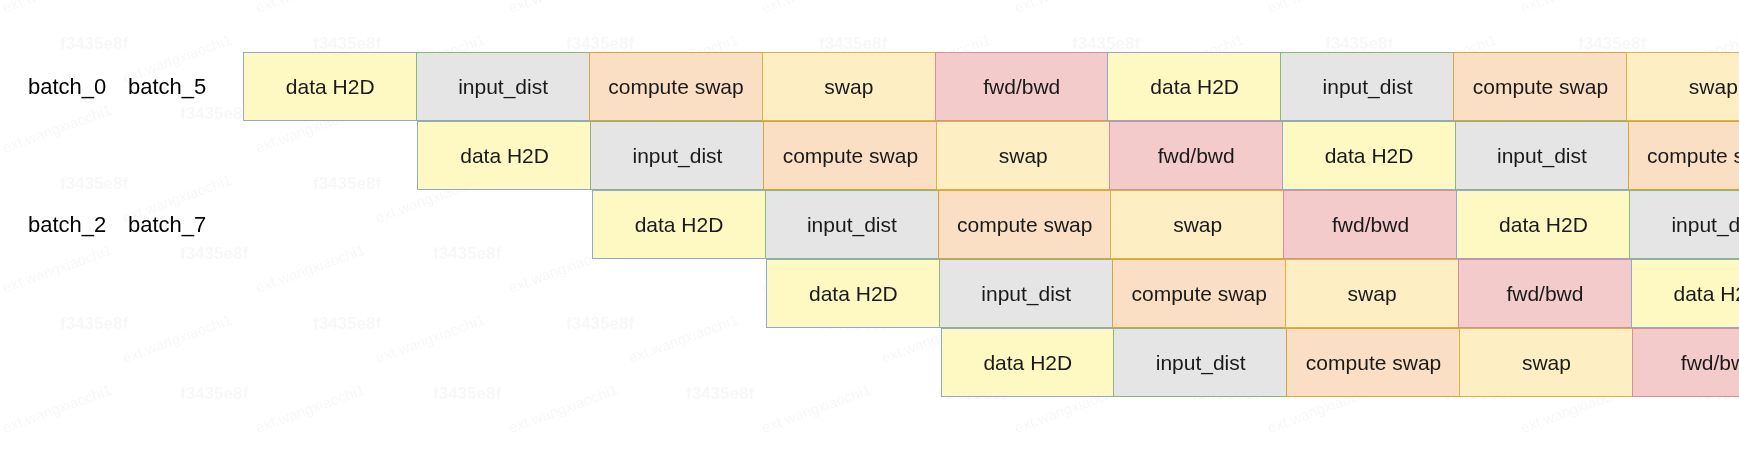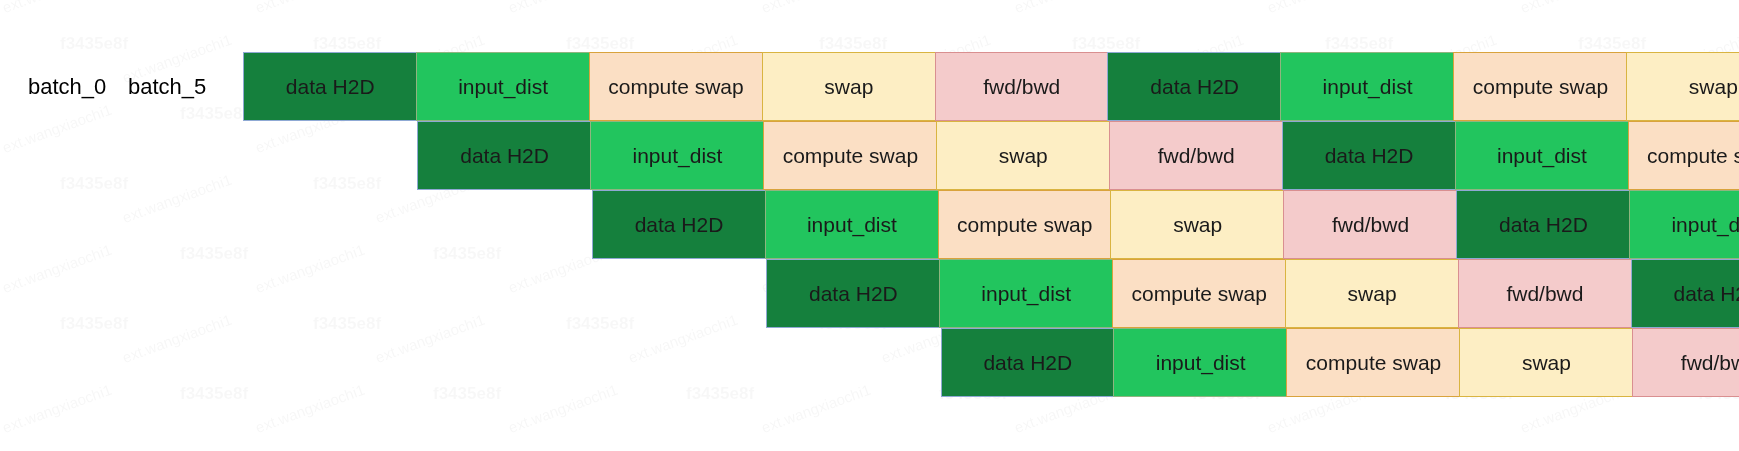--- a/index.html
+++ b/index.html
@@ -83,22 +83,22 @@
     border: 1.5px solid #888;
     display: flex;
     align-items: center;
     justify-content: center;
     font-size: 21px;
     color: #1a1a1a;
     white-space: nowrap;
     margin-right: -1.5px;
   }
 
-  .cell.c-blue   { background: #15803d; border-color: #8fa9d4; }
-  .cell.c-green  { background: #22c55e; border-color: #8fb57f; }
+  .cell.c-blue   { background: #fef9c3; border-color: #8fa9d4; }
+  .cell.c-green  { background: #e5e5e5; border-color: #8fb57f; }
   .cell.c-orange { background: #fbdfc4; border-color: #d9a33c; }
   .cell.c-yellow { background: #fdeec4; border-color: #d9b441; }
   .cell.c-red    { background: #f4cbcb; border-color: #d98f90; }
 </style>
 </head>
 <body>
 
 <div id="watermark-layer">
     <div class="wm" style="left: 0px; top: 0px;">ext.wangxiaochi1</div>
     <div class="wm plain" style="left: 60px; top: 34px;">f3435e8f</div>
@@ -219,20 +219,24 @@
     <div class="cells" style="left: 417.4px; top: 121px;">
       <div class="cell c-blue">data H2D</div>
       <div class="cell c-green">input_dist</div>
       <div class="cell c-orange">compute swap</div>
       <div class="cell c-yellow">swap</div>
       <div class="cell c-red">fwd/bwd</div>
       <div class="cell c-blue">data H2D</div>
       <div class="cell c-green">input_dist</div>
       <div class="cell c-orange">compute swap</div>
     </div>
+    <div class="row-labels" style="top: 190px;">
+      <span class="row-label first">batch_2</span>
+      <span class="row-label">batch_7</span>
+    </div>
     <div class="cells" style="left: 591.8px; top: 190px;">
       <div class="cell c-blue">data H2D</div>
       <div class="cell c-green">input_dist</div>
       <div class="cell c-orange">compute swap</div>
       <div class="cell c-yellow">swap</div>
       <div class="cell c-red">fwd/bwd</div>
       <div class="cell c-blue">data H2D</div>
       <div class="cell c-green">input_dist</div>
     </div>
     <div class="cells" style="left: 766.2px; top: 259px;">

